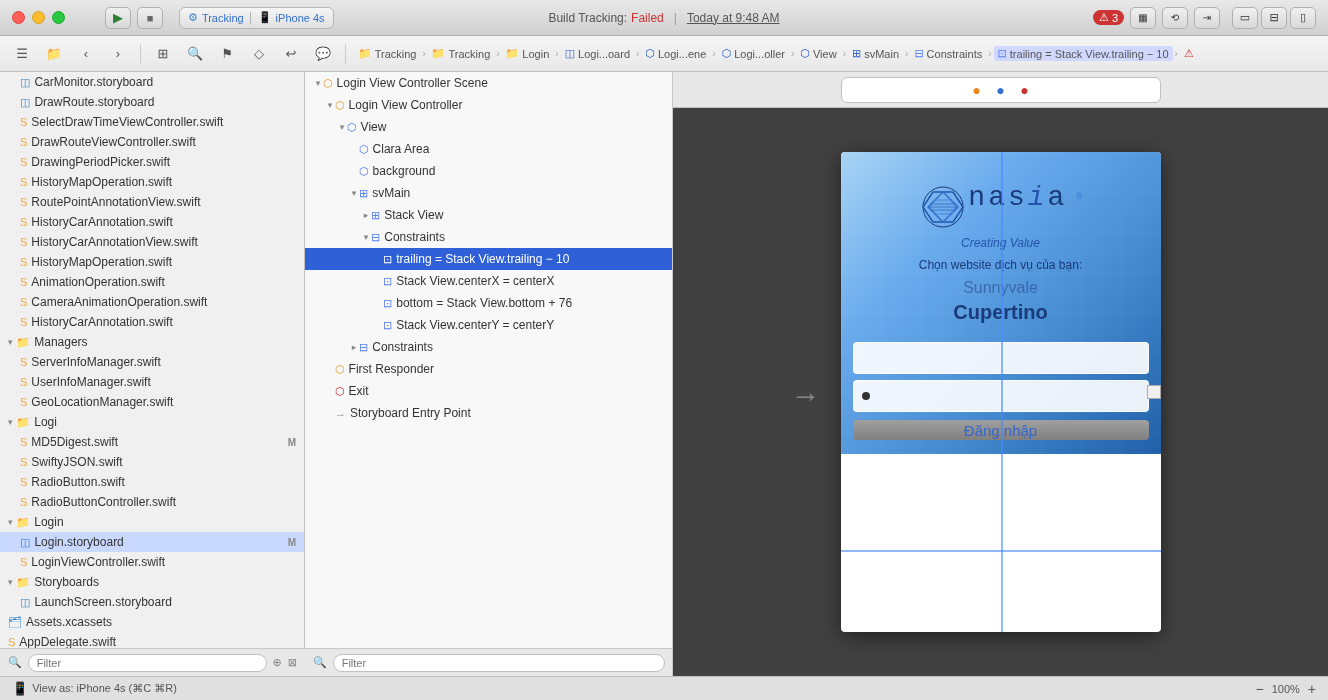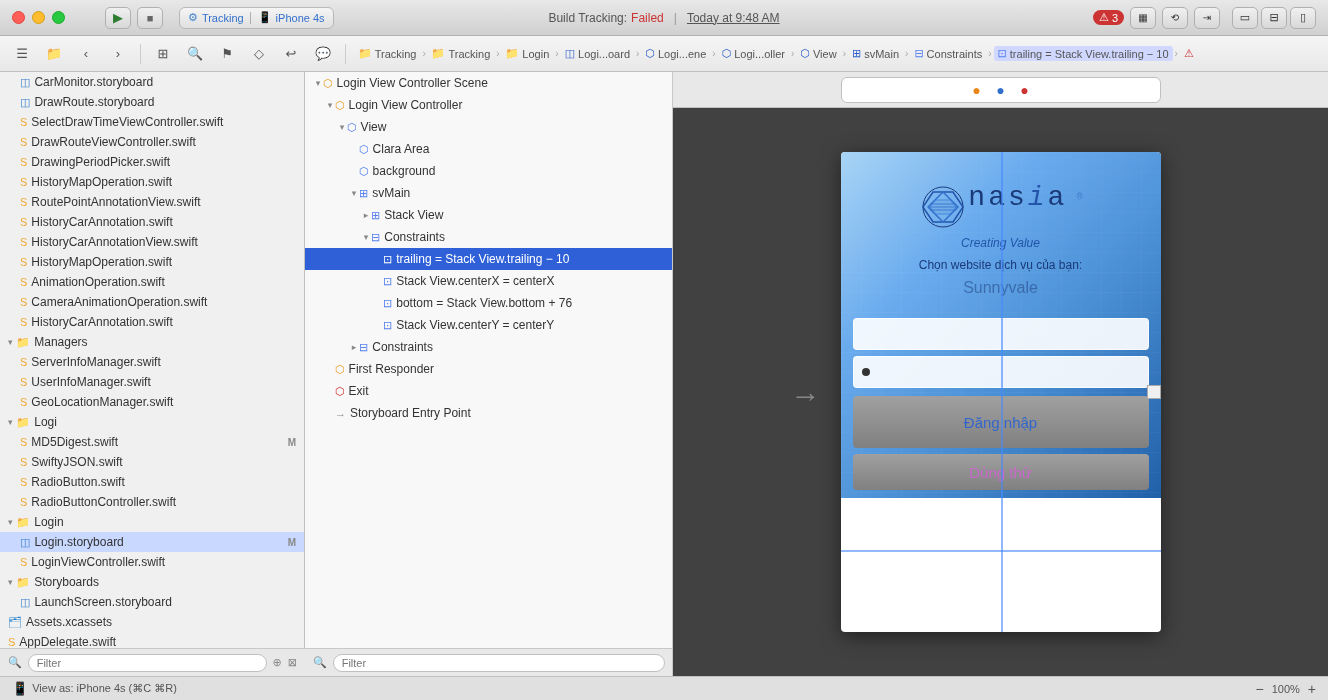--- a/index.html
+++ b/index.html
@@ -369,21 +369,21 @@
       align-items: center;
     }
     .password-dot {
       width: 8px;
       height: 8px;
       background: #333;
       border-radius: 50%;
     }
     .login-btn {
       width: 100%;
-      height: 52px;
+      height: 20px;
       background: linear-gradient(180deg, #a0a0a0 0%, #808080 100%);
       border: none;
       border-radius: 4px;
       color: #3366cc;
       font-size: 15px;
       font-weight: 500;
       margin-bottom: 6px;
       cursor: pointer;
       display: flex;
       align-items: center;
@@ -897,41 +897,39 @@
                   <span style="font-size:10px; color:#4080cc; vertical-align:super; margin-left:2px;">®</span>
                 </div>
               </div>
 
               <div style="font-size:12px; color:#2255aa; font-style:italic; margin-bottom:8px;">Creating Value</div>
 
               <div style="font-size:12px; color:#1a3a7a; font-weight:500; margin-bottom:4px;">Chọn website dịch vụ của bạn:</div>
 
               <div class="city-picker">
                 <div class="city-item">Sunnyvale</div>
+                <div class="city-item selected">Cupertino</div>
               </div>
             </div>
 
             <div class="login-form">
               
               <input class="login-input" type="text" style="width: 100%; height: 32px; background: rgba(255, 255, 255, 0.9); border: 1px solid rgba(255, 255, 255, 0.7); border-radius: 4px; margin-bottom: 6px; padding: 0px 8px; font-size: 12px;">
 
               
               <div class="password-input">
                 <div class="password-dot"></div>
               </div>
 
               
               <button class="login-btn">
                 <span>Đăng nhập</span>
               </button>
 
               
-              <button class="trial-btn">
-                <span>Dùng thử</span>
-              </button>
             </div>
           </div>
         </div>
       </div>
     </div>
   </div>
 </div>
 
 <div id="status-bar">
   <div class="status-left">

